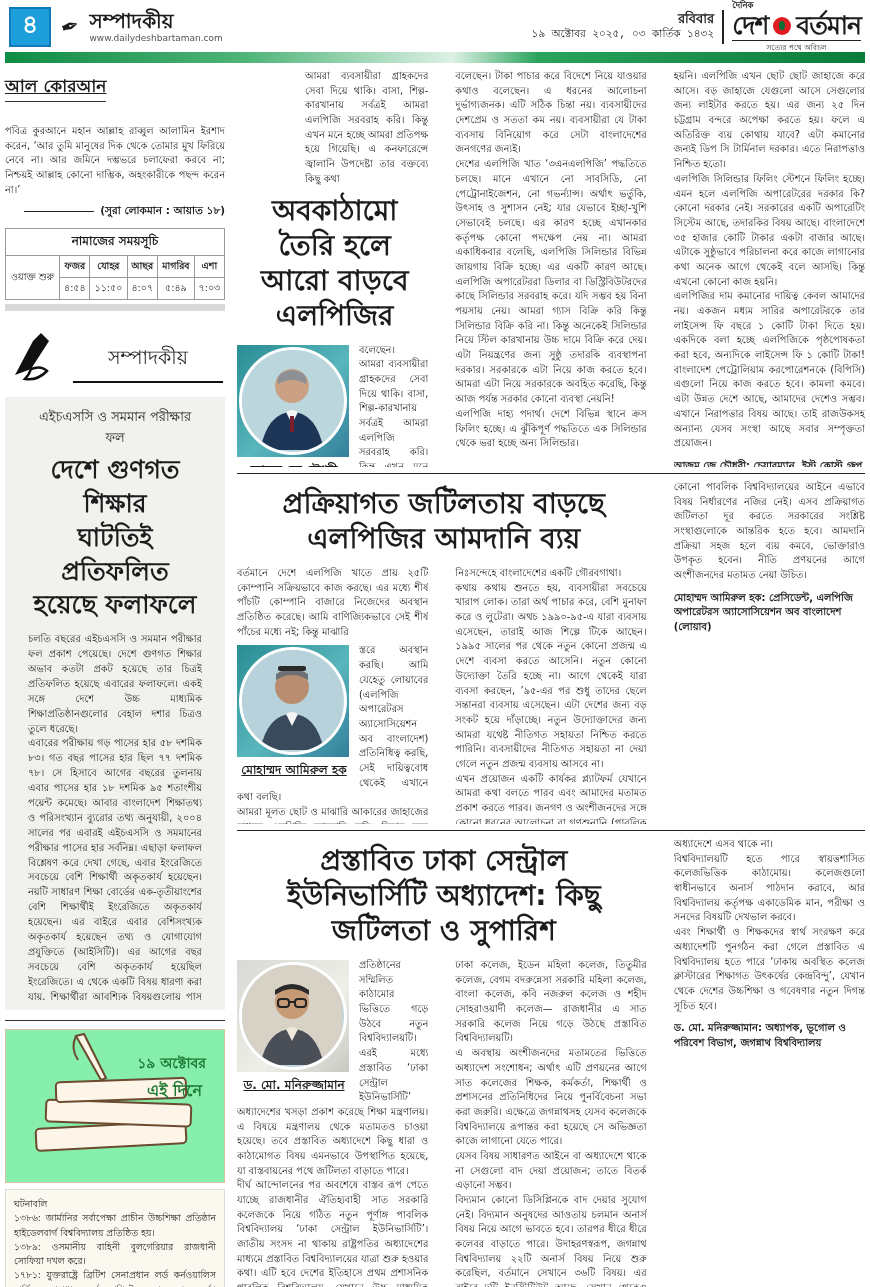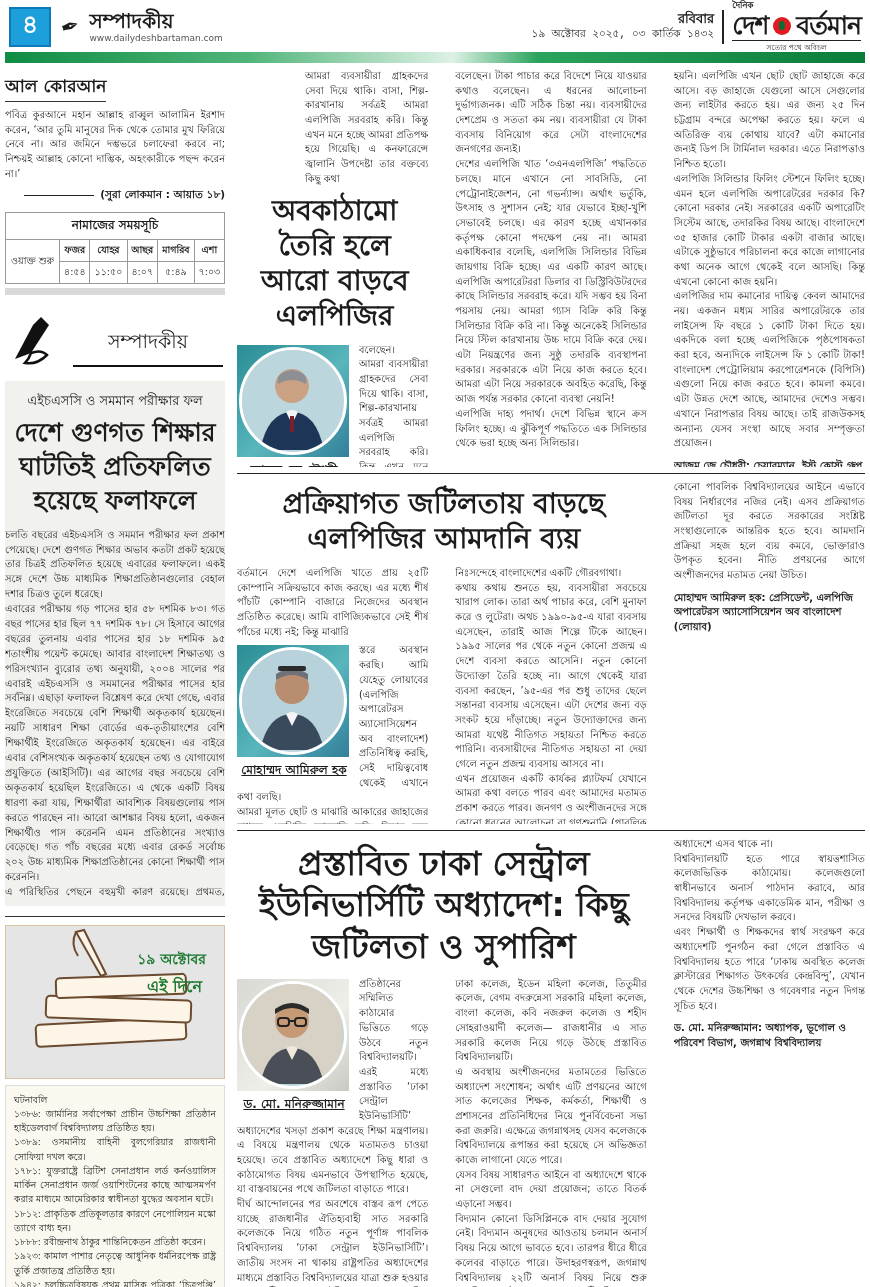--- a/index.html
+++ b/index.html
@@ -25,61 +25,61 @@
   .logo-dot{display:inline-block;width:18px;height:18px;background:#e01b22;border-radius:50%;position:relative;}
   .logo-dot::after{content:"";position:absolute;left:6px;top:4px;width:6px;height:9px;background:#0a6e34;border-radius:40% 60% 55% 45%;}
   .logo-tag{font-size:7.5px;text-align:center;border-top:1.5px solid #222;margin-top:2px;padding-top:1px;}
   .green-bar{height:11px;margin:2px 0 6px 0;
     background:linear-gradient(90deg,#0f8c44 0%,#4fb478 28%,#ddf1e5 52%,#2aa35c 62%,#0a7c3a 100%);}
 
   
   .content{display:grid;grid-template-columns:220px 1fr;column-gap:12px;}
 
   
-  .quran-title{font-size:17px;font-weight:bold;display:inline-block;border-bottom:1px solid #333;margin:4px 0 6px 0;}
+  .quran-title{font-size:17px;font-weight:bold;display:inline-block;border-bottom:1px solid #333;margin:4px 0 22px 0;text-decoration:underline;}
   .quran-body{font-size:9.8px;line-height:1.5;text-align:justify;margin:0;}
   .quran-source{display:flex;align-items:center;justify-content:flex-end;gap:6px;margin:6px 0 8px 0;}
   .dash-line{display:inline-block;width:70px;border-top:1.5px solid #222;}
   .quran-src-text{font-size:10.5px;font-weight:bold;}
 
   table.prayer{width:100%;border-collapse:collapse;font-size:9.5px;margin-bottom:4px;}
   table.prayer th,table.prayer td{border:1px solid #999;text-align:center;padding:3px 2px;}
   .prayer-title{font-size:12px;font-weight:bold;padding:4px 0;}
   .gray-strip{height:7px;background:#d9d9d9;margin-bottom:10px;}
 
   .emblem{display:flex;align-items:flex-end;gap:8px;padding:10px 2px 6px 2px;}
   .emblem-label-wrap{flex:1;border-bottom:2px solid #111;padding-bottom:6px;text-align:center;}
   .emblem-label{font-size:19px;}
 
-  .edit-box{background:#f1f1ee;padding:10px 0;margin-top:8px;}
+  .edit-box{background:#f1f1ee;padding:10px 23px;margin-top:8px;}
   .edit-kicker{text-align:center;font-size:13px;margin:0 0 4px 0;}
   .edit-headline{text-align:center;font-size:25px;font-weight:bold;line-height:1.35;margin:0 0 10px 0;white-space:pre-line;}
   .edit-body{font-size:9.8px;line-height:1.52;text-align:justify;white-space:pre-line;height:368px;overflow:hidden;margin:0;}
 
   .left-sep{border:none;border-top:1px solid #333;margin:10px 0 8px 0;}
 
-  .this-day-banner{position:relative;height:152px;background:#e5e5e5;border:1px solid #d8c39e;overflow:hidden;}
+  .this-day-banner{position:relative;height:152px;background:#86efac;border:1px solid #d8c39e;overflow:hidden;}
   .this-day-date{position:absolute;right:18px;top:22px;font-size:14px;font-weight:bold;color:#1d7a33;}
   .this-day-title{position:absolute;right:22px;top:48px;font-size:16px;font-weight:bold;color:#1d7a33;}
   .this-day-list{background:#fbf8f0;border:1px solid #ddd;margin-top:6px;padding:7px 8px;
     font-size:9.2px;line-height:1.55;text-align:justify;white-space:pre-line;height:300px;overflow:hidden;}
 
   
   main{min-width:0;}
   .article{display:grid;grid-template-columns:repeat(3,1fr);grid-template-rows:auto 1fr;column-gap:27px;overflow:hidden;}
   .a1{height:398px;}
   .a2{height:344px;}
   .a3{height:468px;}
   .article-sep{border:none;border-top:1.5px solid #222;margin:6px 0;}
 
   .headline{font-weight:bold;text-align:center;white-space:pre-line;line-height:1.25;margin:6px 0 10px 4px;}
   .h-a1{font-size:28px;grid-column:1/2;}
   .h-span2{grid-column:1/3;}
   .h-a2{font-size:28px;}
-  .h-a3{font-size:33px;}
+  .h-a3{font-size:28px;}
 
   .col{min-width:0;overflow:hidden;}
   .row2{grid-row:2;}
   .full-col{grid-row:1/3;}
   .body{font-size:9.8px;line-height:1.5;text-align:justify;white-space:pre-line;margin:0;}
   .intro{font-size:9.8px;line-height:1.5;text-align:justify;margin:0 0 2px 0;padding-left:68px;}
 
   figure.photo-fig{margin:2px 8px 2px 0;float:left;width:114px;text-decoration:underline;}
   .photo-tile{width:112px;height:112px;display:flex;align-items:center;justify-content:center;}
   .tile-teal{background:linear-gradient(135deg,#2a8d94 0%,#58b6bc 55%,#337f9a 100%);}

